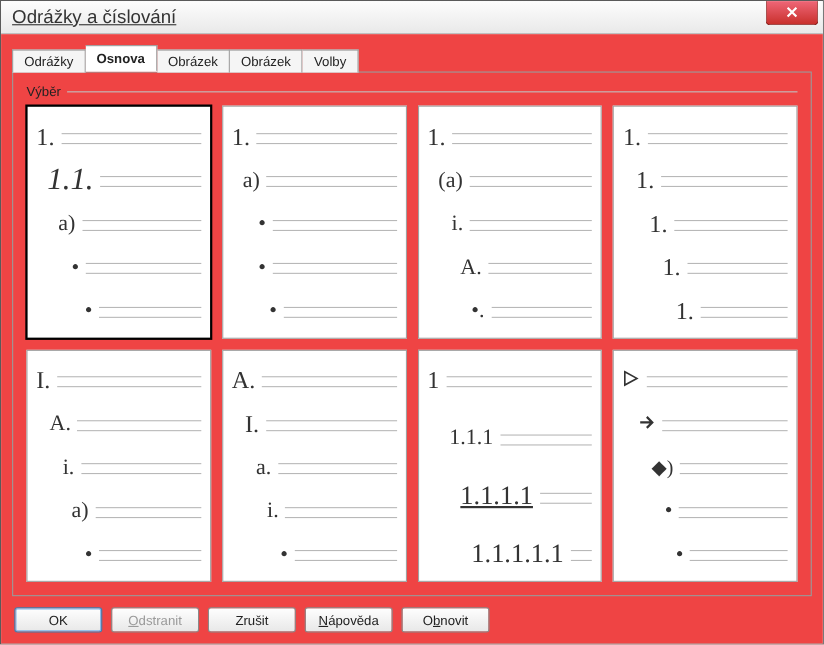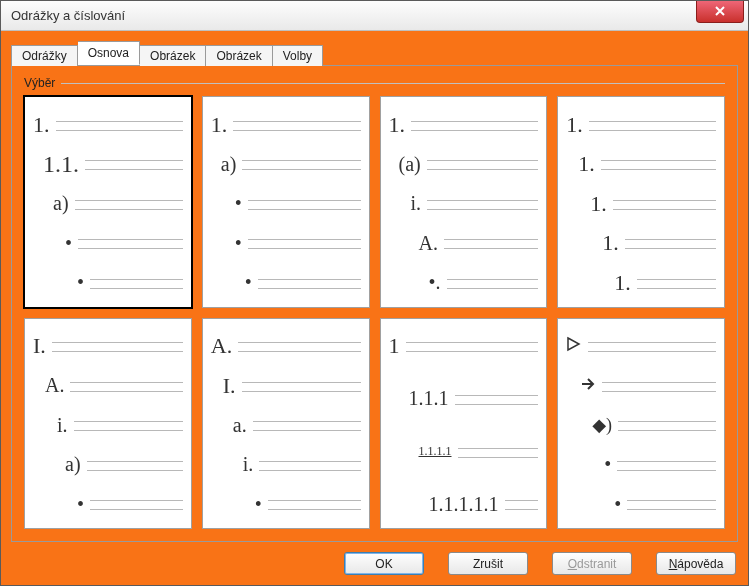--- a/index.html
+++ b/index.html
@@ -24,21 +24,22 @@
     height: 30px;
     background: linear-gradient(#fdfdfd, #e9e9e9);
     border-bottom: 1px solid #bfbfbf;
     display: flex;
     align-items: center;
     padding: 0 0 0 10px;
     position: relative;
   }
   .titlebar-text {
     color: #333;
-    font-size: 13px;
+    font-size: 17px;
+    text-decoration: underline;
   }
   .close-btn {
     position: absolute;
     right: 4px;
     top: 0px;
     width: 48px;
     height: 22px;
     background: linear-gradient(#e67, #c9302c);
     border: 1px solid #8a1e1b;
     border-top: none;
@@ -48,21 +49,21 @@
     align-items: center;
     justify-content: center;
     font-weight: bold;
     font-size: 14px;
   }
   .client {
     flex: 1;
     padding: 10px 10px 8px 10px;
     display: flex;
     flex-direction: column;
-    background: #f97316;
+    background: #ef4444;
   }
   .tabs-strip {
     display: flex;
     align-items: flex-end;
     height: 24px;
     position: relative;
     z-index: 2;
   }
   .tab {
     border: 1px solid #9a9a9a;
@@ -71,21 +72,21 @@
     padding: 3px 10px;
     margin-right: 0;
     position: relative;
     top: 1px;
     color: #222;
     cursor: default;
   }
   .tab + .tab { border-left: none; }
   .tab.active {
     background: #fff;
-    font-weight: normal;
+    font-weight: bold;
     top: 0;
     padding-top: 4px;
     padding-bottom: 4px;
     border-bottom: 1px solid #fff;
     z-index: 3;
   }
   .tab-panel {
     flex: 1;
     border: 1px solid #9a9a9a;
     padding: 10px 12px 12px 12px;
@@ -143,22 +144,21 @@
   .ruleline {
     flex: 1;
     height: 10px;
     border-top: 1px solid #b8b8b8;
     border-bottom: 1px solid #b8b8b8;
     margin-left: 6px;
     margin-top: 2px;
   }
   .buttons {
     display: flex;
-    justify-content: flex-end;
-    gap: 24px;
+    gap: 8px;
     padding: 10px 2px 2px 2px;
   }
   .btn {
     min-width: 80px;
     height: 23px;
     border: 1px solid #8a8a8a;
     background: linear-gradient(#fefefe,#e8e8e8);
     border-radius: 3px;
     font-size: 12px;
     padding: 2px 8px;
@@ -209,21 +209,21 @@
         <span class="group-label">Výběr</span>
         <div class="group-line"></div>
       </div>
       <div class="grid" id="options-grid">
           <div class="option selected">
             <div class="level" style="padding-left: 0px;">
               <span class="marker" style="font-size: 22px;">1.</span>
               <span class="ruleline"></span>
             </div>
             <div class="level" style="padding-left: 10px;">
-              <span class="marker" style="font-size: 24px;">1.1.</span>
+              <span class="marker" style="font-size: 28px; font-style: italic;">1.1.</span>
               <span class="ruleline"></span>
             </div>
             <div class="level" style="padding-left: 20px;">
               <span class="marker" style="font-size: 20px;">a)</span>
               <span class="ruleline"></span>
             </div>
             <div class="level" style="padding-left: 32px;">
               <span class="marker" style="font-size: 20px;">•</span>
               <span class="ruleline"></span>
             </div>
@@ -345,25 +345,25 @@
           <div class="option">
             <div class="level" style="padding-left: 0px;">
               <span class="marker" style="font-size: 22px;">1</span>
               <span class="ruleline"></span>
             </div>
             <div class="level" style="padding-left: 20px;">
               <span class="marker" style="font-size: 20px;">1.1.1</span>
               <span class="ruleline"></span>
             </div>
             <div class="level" style="padding-left: 30px;">
-              <span class="marker" style="font-size: 12px; text-decoration: underline;">1.1.1.1</span>
+              <span class="marker" style="font-size: 24px; text-decoration: underline;">1.1.1.1</span>
               <span class="ruleline"></span>
             </div>
             <div class="level" style="padding-left: 40px;">
-              <span class="marker" style="font-size: 20px;">1.1.1.1.1</span>
+              <span class="marker" style="font-size: 24px;">1.1.1.1.1</span>
               <span class="ruleline"></span>
             </div>
           </div>
           <div class="option">
             <div class="level" style="padding-left: 0px;">
               <span class="marker"><svg class="svgicon" viewBox="0 0 16 16">
                   <path d="M2 2 L13 8 L2 14 Z" fill="none" stroke="#333" stroke-width="1.5"></path>
                 </svg></span>
               <span class="ruleline"></span>
             </div>
@@ -386,25 +386,28 @@
               <span class="ruleline"></span>
             </div>
           </div>
         </div>
     </div>
 
     <div class="buttons">
       <div class="btn default">
         <span>OK</span>
       </div>
+      <div class="btn disabled" id="btn-remove">
+          <span><span class="accel">O</span>dstranit</span>
+        </div>
       <div class="btn">
         <span>Zrušit</span>
       </div>
-      <div class="btn disabled" id="btn-remove">
-          <span><span class="accel">O</span>dstranit</span>
-        </div>
       <div class="btn" id="btn-help">
           <span><span class="accel">N</span>ápověda</span>
         </div>
+      <div class="btn" id="btn-reset">
+          <span>O<span class="accel">b</span>novit</span>
+        </div>
     </div>
 
   </div>
 </div>
 
 </body></html>

